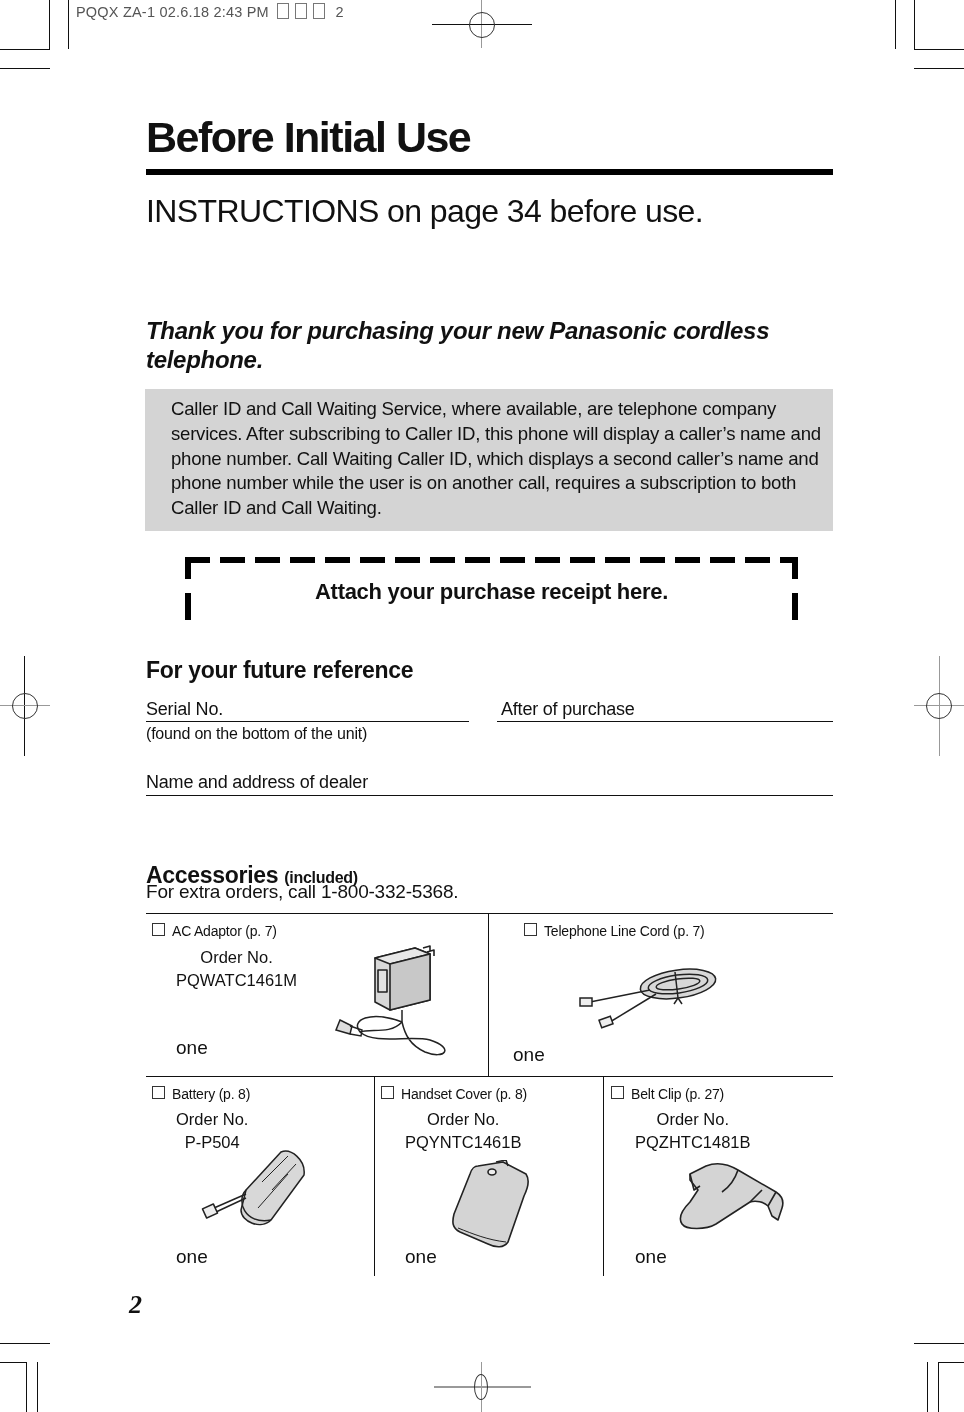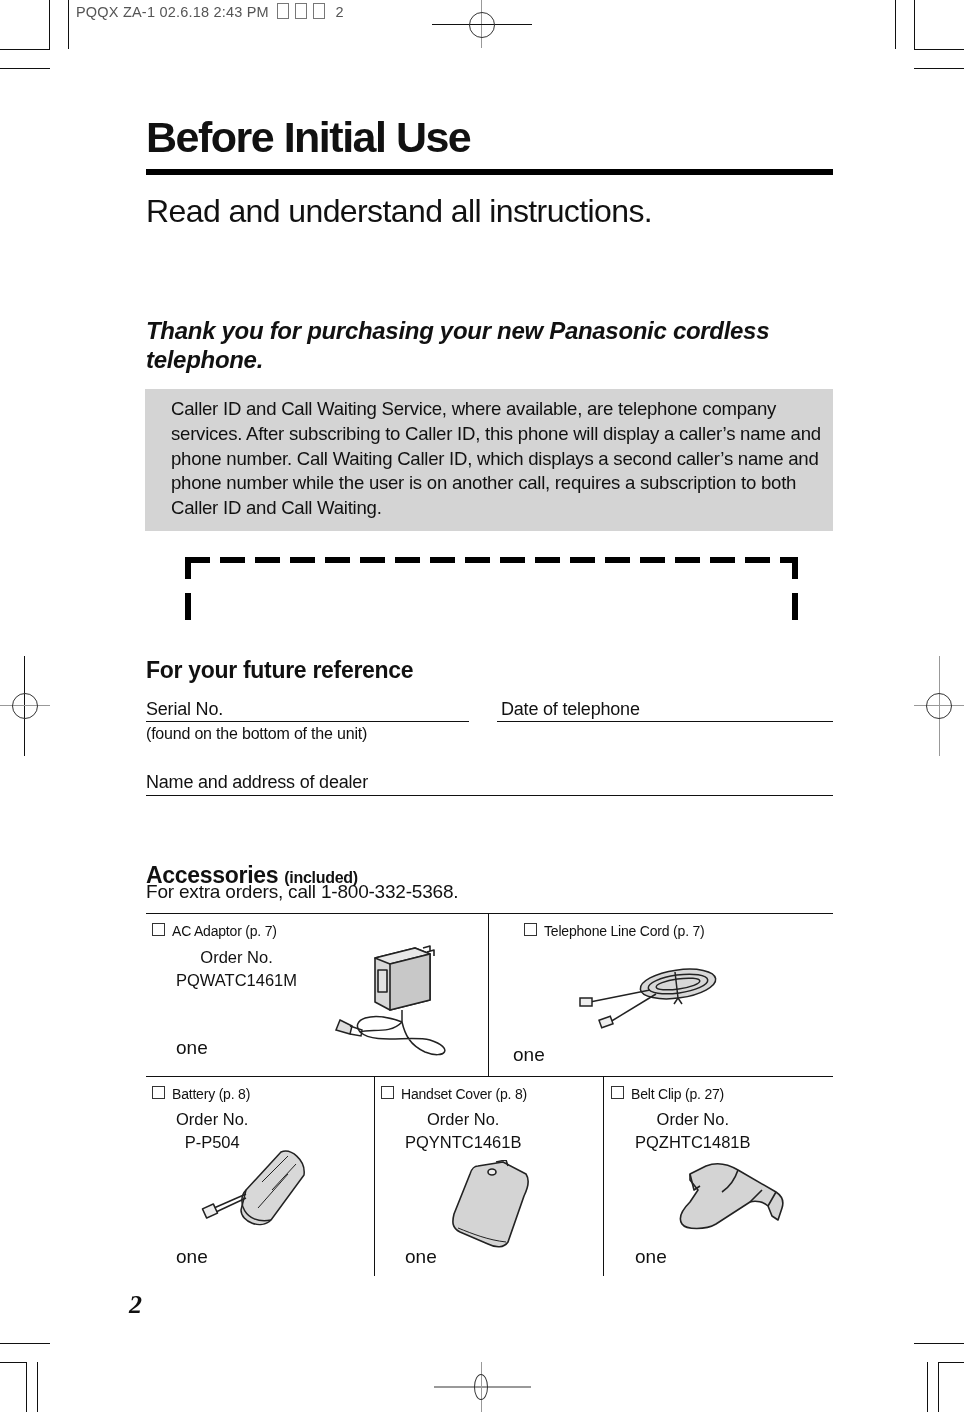--- a/index.html
+++ b/index.html
@@ -91,39 +91,40 @@
 <div class="slug">
   <span>PQQX  ZA-1  02.6.18 2:43 PM</span>
   &nbsp;<span class="box"></span><span class="box"></span><span class="box"></span>
   <span>2</span>
 </div>
 
 <div class="title">Before Initial Use</div>
 <div class="title-rule"></div>
 
 <div class="lead">
-  <div>Read and understand all instructions.</div>
+  <div>INSTRUCTIONS on page 34 before use.</div>
 </div>
 <div class="thanks">Thank you for purchasing your new Panasonic cordless telephone.</div>
 
 <div class="notice">Caller ID and Call Waiting Service, where available, are telephone company services. After subscribing to Caller ID, this phone will display a caller’s name and phone number. Call Waiting Caller ID, which displays a second caller’s name and phone number while the user is on another call, requires a subscription to both Caller ID and Call Waiting.</div>
 
 <div class="receipt">
   <div class="dash-top"></div>
   <div class="corner-l"></div>
   <div class="corner-r"></div>
   <div class="leg-l"></div>
   <div class="leg-r"></div>
+  <div class="label">Attach your purchase receipt here.</div>
 </div>
 
 <div class="h2" style="top:657px;">For your future reference</div>
 <div class="field-label" style="left:146px;top:699px;">Serial No.</div>
 <div class="hl" style="left:146px;top:721px;width:323px;"></div>
 <div class="small-note" style="left:146px;top:725px;">(found on the bottom of the unit)</div>
-<div class="field-label" style="left:501px;top:699px;">Date of telephone</div>
+<div class="field-label" style="left:501px;top:699px;">After of purchase</div>
 <div class="hl" style="left:497px;top:721px;width:336px;"></div>
 <div class="field-label" style="left:146px;top:772px;">Name and address of dealer</div>
 <div class="hl" style="left:146px;top:795px;width:687px;"></div>
 
 <div class="h2" style="top:854px;margin-top:8px;">
   <span>Accessories</span>
   <span class="acc-small">(included)</span>
 </div>
 <div class="acc-sub">For extra orders, call 1-800-332-5368.</div>
 

